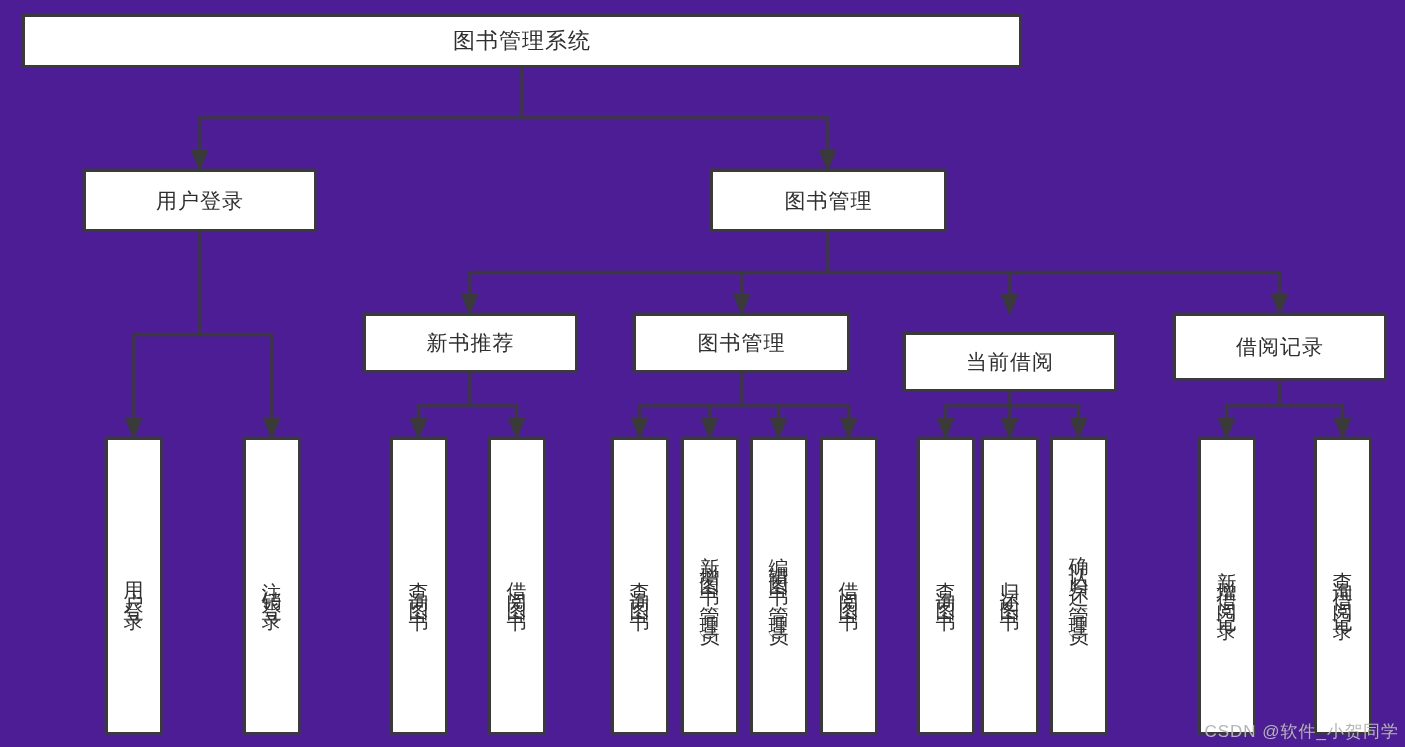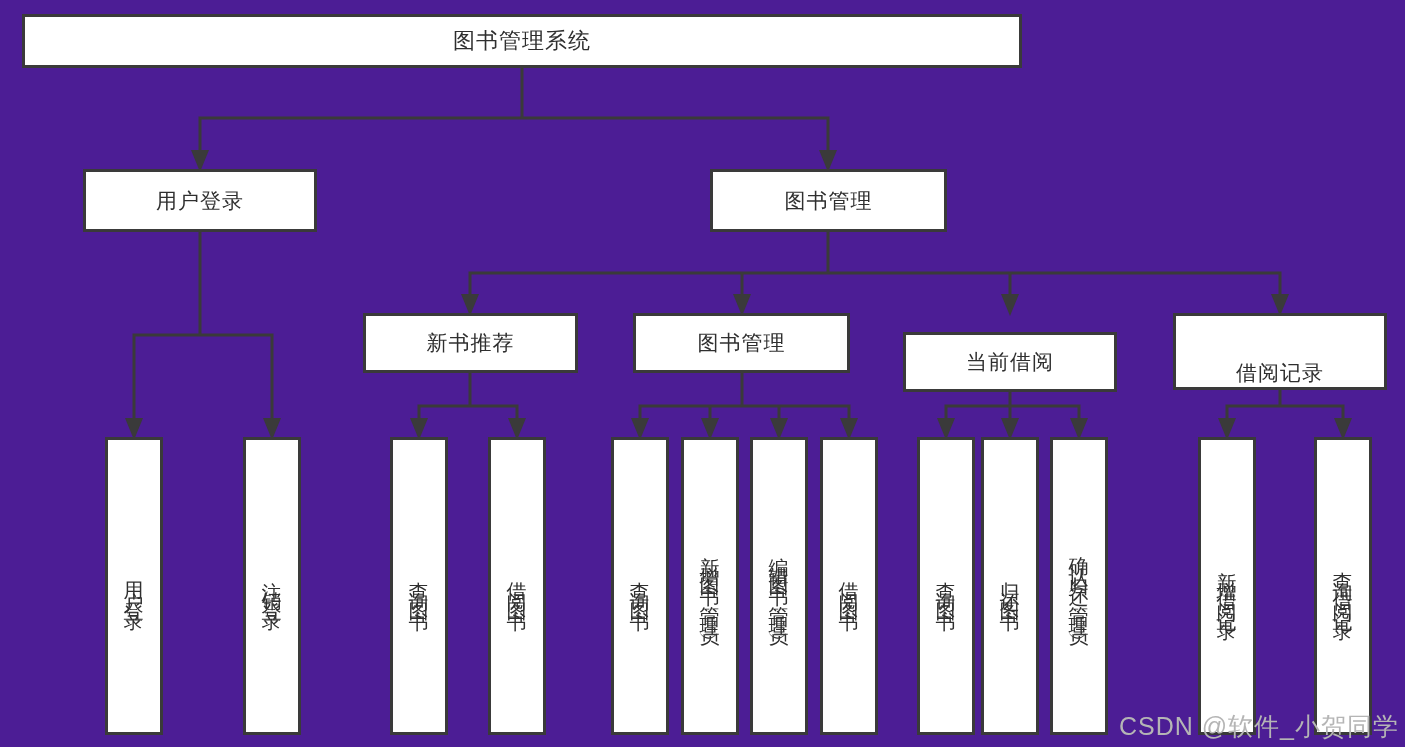--- a/index.html
+++ b/index.html
@@ -53,21 +53,21 @@
   .vnode .vlabel {
     writing-mode: vertical-rl;
     text-orientation: mixed;
     letter-spacing: 10px;
     line-height: 1;
   }
   .watermark {
     position: absolute;
     right: 6px;
     bottom: 4px;
-    font-size: 25px;
+    font-size: 17px;
     color: #b5b5b5;
     letter-spacing: 1px;
     white-space: nowrap;
   }
 </style>
 </head>
 <body>
 
 <div class="canvas">
 
@@ -134,21 +134,21 @@
 
   <div class="node" style="left:363px; top:313px; width:215px; height:60px;">
     <span>新书推荐</span>
   </div>
   <div class="node" style="left:633px; top:313px; width:217px; height:60px;">
     <span>图书管理</span>
   </div>
   <div class="node" style="left:903px; top:313px; width:214px; height:60px;margin-top:19px;">
     <span>当前借阅</span>
   </div>
-  <div class="node" style="left:1173px; top:313px; width:214px; height:77px;align-items:flex-end;">
+  <div class="node" style="left:1173px; top:313px; width:214px; height:68px;">
     <span>借阅记录</span>
   </div>
 
   <div class="vnode" style="left:105px;">
     <span class="vlabel">用户登录</span>
   </div>
   <div class="vnode" style="left:243px;">
     <span class="vlabel">注销登录</span>
   </div>
 

